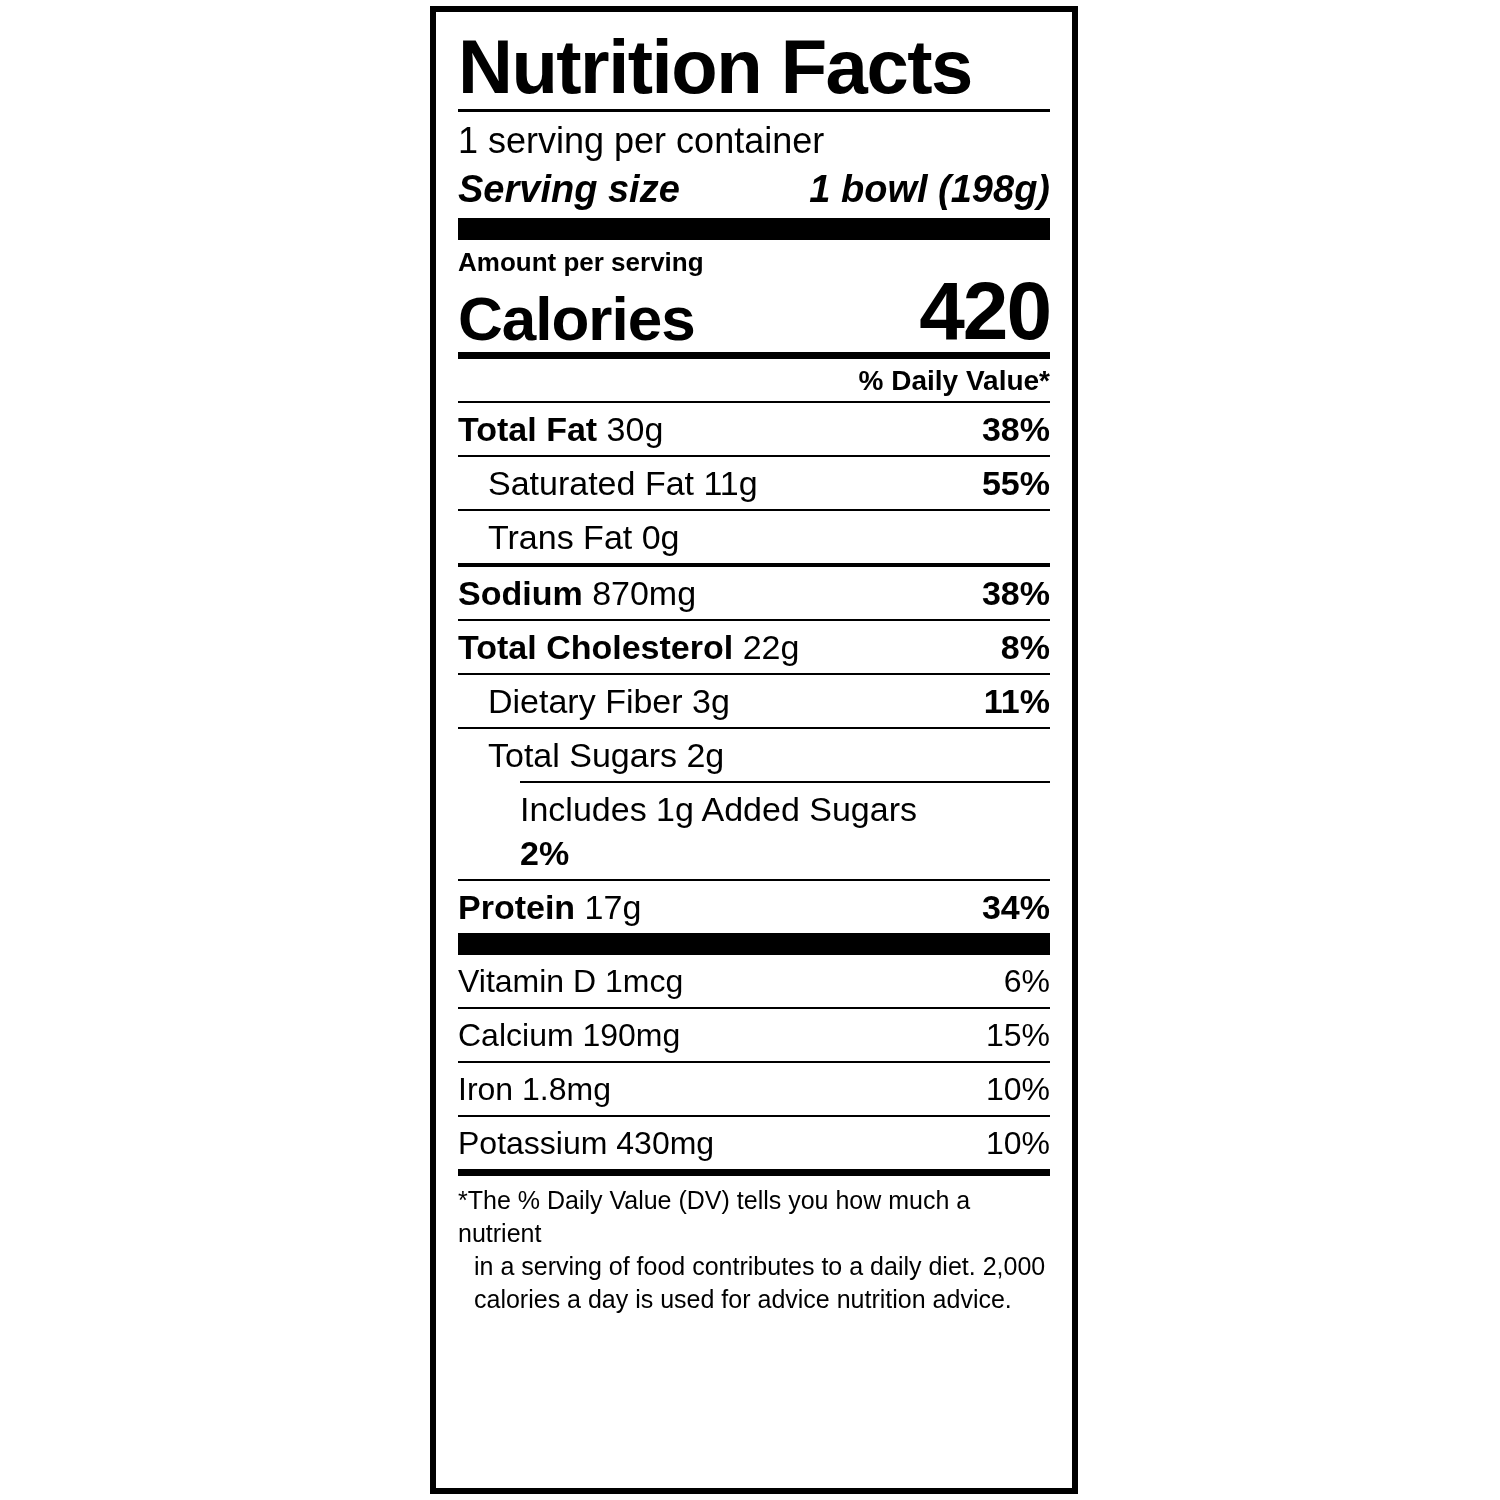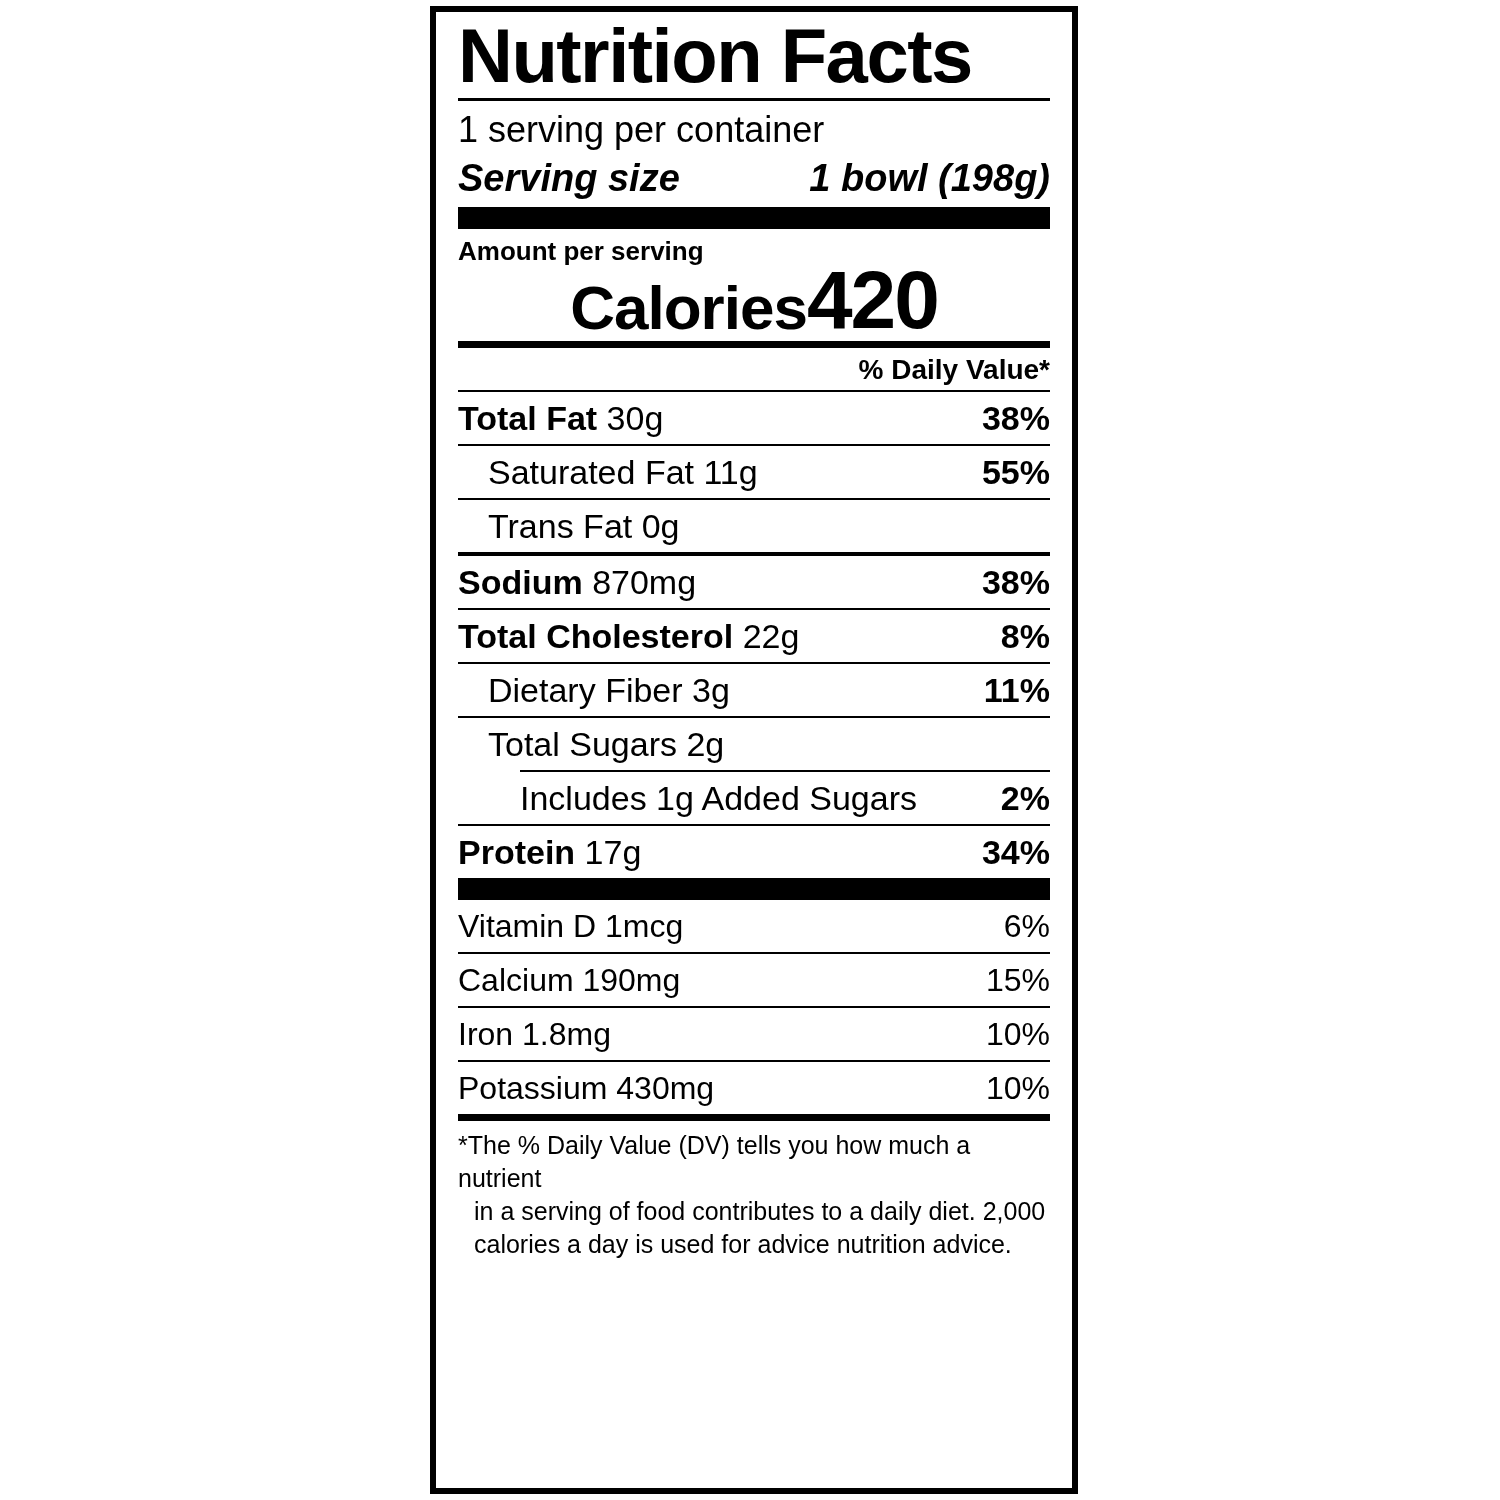--- a/index.html
+++ b/index.html
@@ -34,21 +34,21 @@
     position: relative;
   }
 
   
   .nf-title {
     font-family: "Liberation Sans", sans-serif;
     font-weight: bold;
     font-size: 76px;
     line-height: 84px;
     letter-spacing: -1.5px;
-    margin-top: 2px;
+    margin-top: 13px;
     white-space: nowrap;
   }
   .rule-thin { border-bottom: 3px solid #000; }
   .rule-med  { border-bottom: 7px solid #000; }
   .rule-thick{ border-bottom: 22px solid #000; }
   .rule-hair { border-bottom: 2px solid #000; }
 
   .servings {
     font-size: 36px;
     line-height: 46px;
@@ -67,21 +67,21 @@
 
   
   .amount-per {
     font-weight: bold;
     font-size: 26px;
     line-height: 32px;
     padding-top: 6px;
   }
   .calories-row {
     display: flex;
-    justify-content: center;
+    justify-content: space-between;
     align-items: flex-end;
     margin-top: -8px;
   }
   .calories-label {
     font-weight: bold;
     font-size: 62px;
     line-height: 66px;
     letter-spacing: -1px;
   }
   .calories-value {
@@ -107,21 +107,21 @@
     align-items: baseline;
     font-size: 34px;
     line-height: 44px;
     padding: 4px 0 4px 0;
   }
   .row .left { white-space: nowrap; }
   .row .right { font-weight: bold; white-space: nowrap; }
   .b { font-weight: bold; }
   .i { }
   .indent1 { padding-left: 30px; }
-  .indent2 { padding-left: 62px; }
+  .indent2 { padding-left: 62px; flex-direction: column; }
 
   .vit-row {
     display: flex;
     justify-content: space-between;
     align-items: flex-end;
     font-size: 32px;
     line-height: 42px;
     padding: 5px 0 5px 0;
   }
   .vit-row .right { font-weight: normal; }

